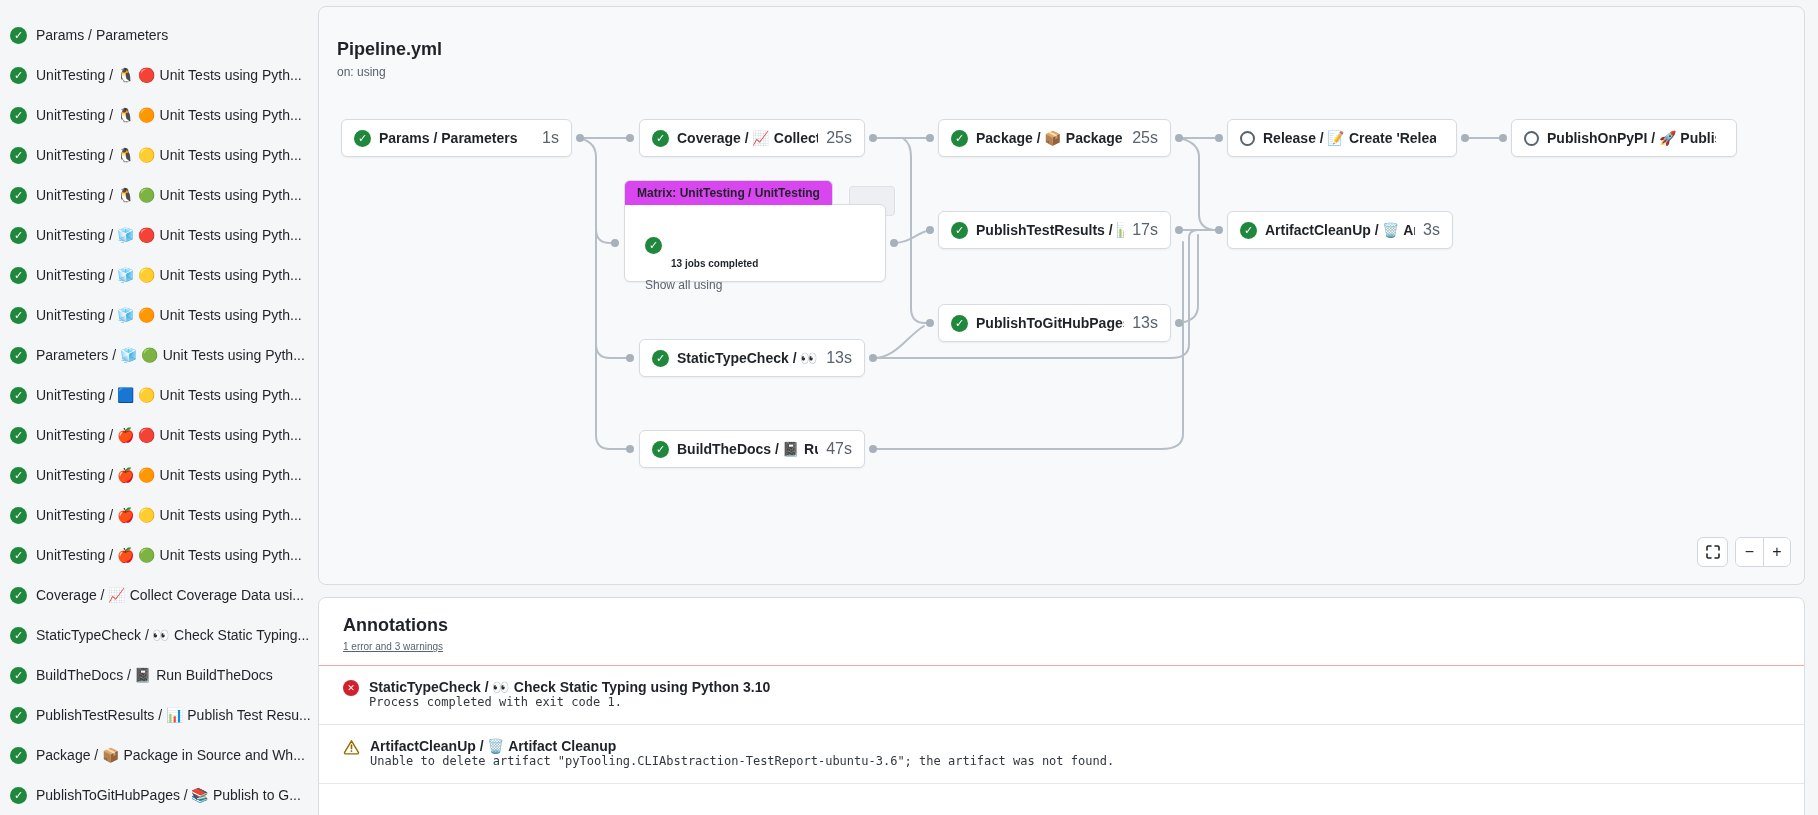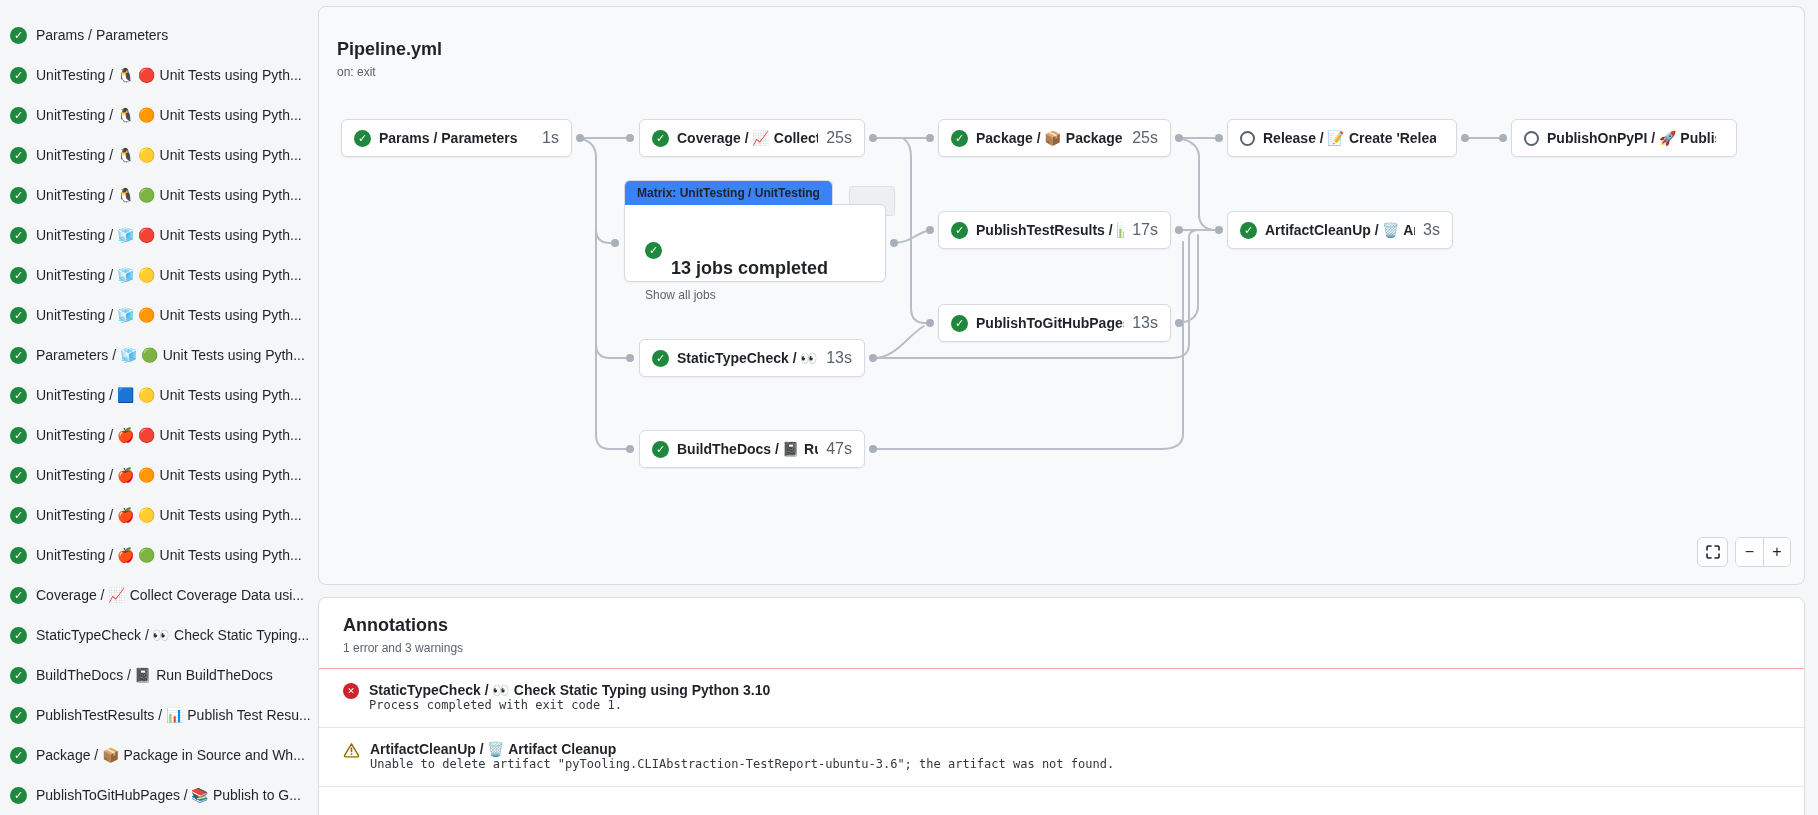--- a/index.html
+++ b/index.html
@@ -33,31 +33,31 @@
   .gnode {
     position:absolute; height:38px; background:#fff; border:1px solid #d6dbe1; border-radius:6px;
     display:flex; align-items:center; gap:8px; padding:0 12px;
     box-shadow:0 1px 2px rgba(31,35,40,.06); cursor:pointer;
   }
   .glabel { font-size:14px; font-weight:600; color:#1f2328; white-space:nowrap; overflow:hidden; }
   .gdur { margin-left:auto; font-size:16px; color:#59636e; flex:0 0 auto; }
   
   .mtab {
     position:absolute; left:305px; top:173px; height:25px; width:209px; z-index:3;
-    background:#3b82f6; border:1px solid #d6dbe1; border-bottom:none; border-radius:6px 6px 0 0;
+    background:#d946ef; border:1px solid #d6dbe1; border-bottom:none; border-radius:6px 6px 0 0;
     display:flex; align-items:center; padding:0 12px; font-size:12px; font-weight:700; cursor:pointer;
   }
   .mbody {
     position:absolute; left:305px; top:197px; width:262px; height:78px; z-index:2;
     background:#fff; border:1px solid #d6dbe1; border-radius:0 6px 6px 6px;
     padding:17px 20px 10px 20px; box-shadow:0 1px 2px rgba(31,35,40,.06); cursor:pointer;
   }
   .mdeck { position:absolute; left:530px; top:179px; width:46px; height:30px; background:#edeff2; border:1px solid #dde1e6; border-radius:4px; z-index:1; }
   .mrow { display:flex; align-items:center; gap:9px; }
-  .mtitle { font-size:18px; font-weight:600; color:#1f2328;margin-top:36px; }
+  .mtitle { font-size:10px; font-weight:600; color:#1f2328;margin-top:36px; }
   .mlink { font-size:12px; color:#59636e; margin-top:9px; display:inline-block; text-decoration:none; cursor:pointer; }
   
   .fsbtn {
     position:absolute; right:76px; bottom:17px; width:31px; height:30px;
     background:#fff; border:1px solid #d0d7de; border-radius:6px; cursor:pointer;
     display:flex; align-items:center; justify-content:center;
   }
   .zctl {
     position:absolute; right:13px; bottom:17px; height:30px; display:flex;
     background:#fff; border:1px solid #d0d7de; border-radius:6px; overflow:hidden;
@@ -68,21 +68,21 @@
     font-family:"Liberation Sans","DejaVu Sans",sans-serif;
   }
   .zctl button + button { border-left:1px solid #d0d7de; }
   
   .ann-panel {
     position:absolute; left:318px; top:597px; width:1487px; height:240px;
     background:#fff; border:1px solid #d8dde3; border-radius:8px 8px 0 0;
   }
   .ahead { padding:17px 24px 13px 24px; border-bottom:1px solid #fca5a5; }
   .atitle-h { font-size:18px; font-weight:700; color:#1f2328; }
-  .asum { font-size:12px; color:#59636e; margin-top:5px; }
+  .asum { font-size:10px; color:#59636e; margin-top:5px;text-decoration:underline; }
   .aitem { display:flex; align-items:flex-start; gap:10px; padding:13px 24px 15px 24px; border-bottom:1px solid #e3e8ed; }
   .aititle { font-size:14px; font-weight:600; color:#1f2328; cursor:pointer; }
   .amsg { font-family:"DejaVu Sans Mono","Liberation Mono",monospace; font-size:12px; color:#32383f; }
   .errc {
     flex:0 0 auto; width:16px; height:16px; border-radius:50%; background:#cf222e; margin-top:1px;
     display:inline-flex; align-items:center; justify-content:center;
   }
   .errc::before { content:"✕"; color:#fff; font-size:9px; font-weight:bold; line-height:1; }
   .warnc { flex:0 0 auto; margin-top:1px; }
 </style>
@@ -168,21 +168,21 @@
     </div>
   <div class="sjob">
       <span class="ckc"></span>
       <span class="slabel">PublishToGitHubPages / 📚 Publish to G...</span>
     </div>
 </nav>
 
 <section class="graph-panel">
   <div class="gp-header">
     <div class="gp-title">Pipeline.yml</div>
-    <div class="gp-trigger">on: exit</div>
+    <div class="gp-trigger">on: using</div>
   </div>
 
   <div class="canvas">
     <svg class="edges" width="1487" height="579" viewBox="0 0 1487 579">
       <g stroke="#b6bec7" stroke-width="2" fill="none" stroke-linecap="round">
         <path d="M261 131 H311"></path>
         <path d="M554 131 H611"></path>
         <path d="M860 131 H900"></path>
         <path d="M1146 131 H1184"></path>
         <path d="M860 223 H900"></path>
@@ -248,21 +248,21 @@
 
     <div class="mdeck"></div>
     <div class="mtab">
         <span>Matrix: UnitTesting / UnitTesting</span>
       </div>
     <div class="mbody">
       <div class="mrow">
         <span class="ckc"></span>
         <span class="mtitle">13 jobs completed</span>
       </div>
-      <a class="mlink">Show all jobs</a>
+      <a class="mlink">Show all using</a>
     </div>
 
     <div class="gnode" style="left:619px;top:204px;width:233px">
       <span class="ckc"></span>
       <span class="glabel">PublishTestResults / 📊 Pu...</span>
       <span class="gdur">17s</span>
     </div>
     <div class="gnode" style="left:908px;top:204px;width:226px">
       <span class="ckc"></span>
       <span class="glabel">ArtifactCleanUp / 🗑️ Artifac...</span>

